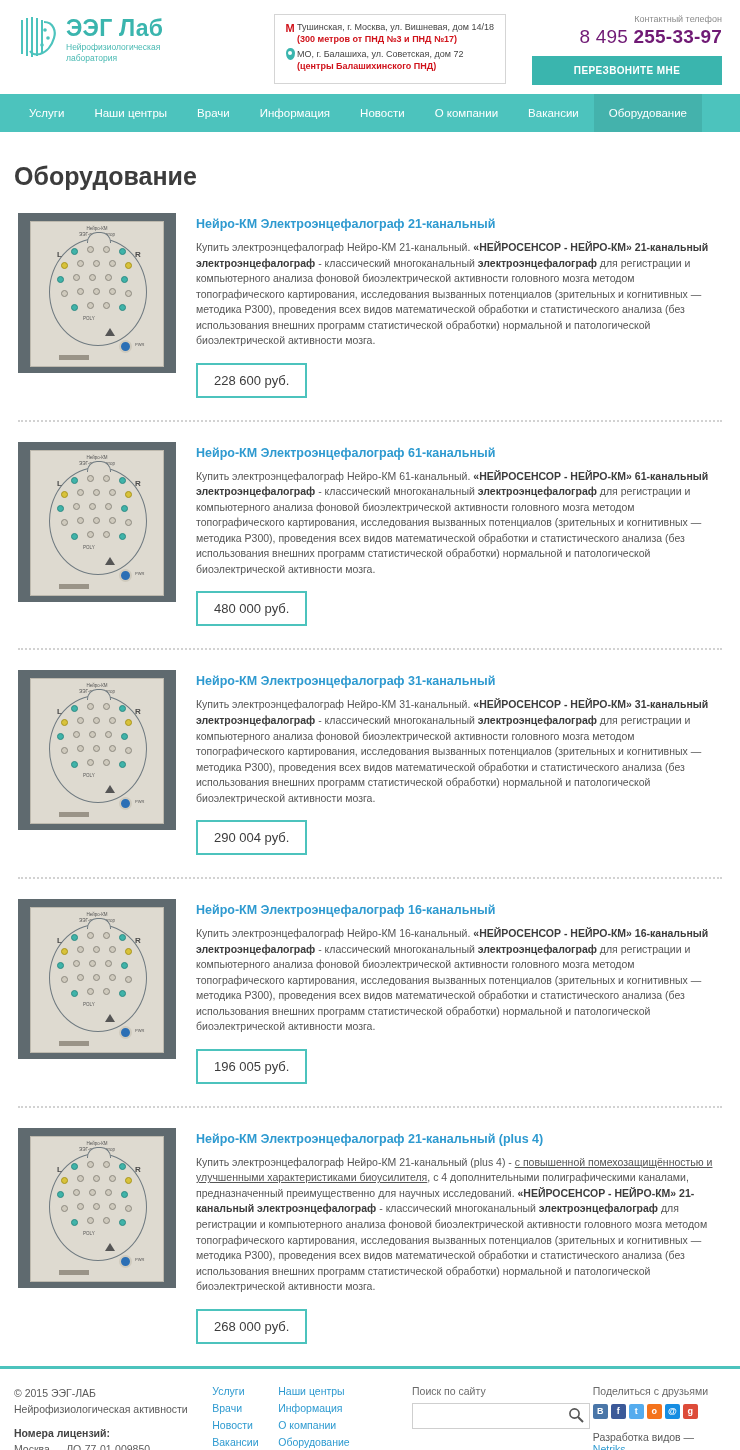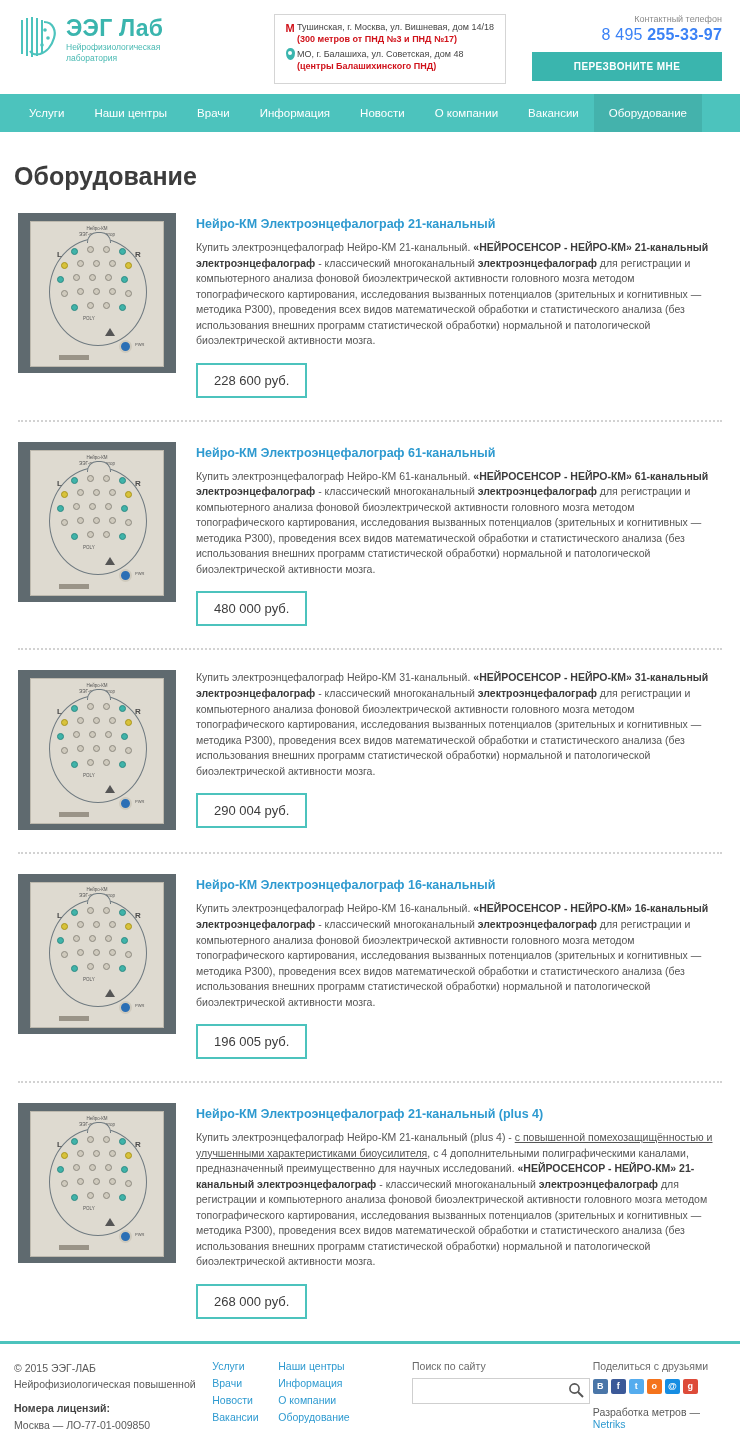--- a/index.html
+++ b/index.html
@@ -53,21 +53,21 @@
     color:#d0121a; font-weight:bold; font-size:11px; line-height:1;
   }
   .pin {
     width:9px;height:12px;background:#3ab5ae;border-radius:50% 50% 50% 50% / 42% 42% 60% 60%;
     position:relative; display:inline-block;
   }
   .pin:after{content:"";position:absolute;left:2.5px;top:3px;width:4px;height:4px;background:#fff;border-radius:50%;}
 
   .contact-block { margin-left:auto; text-align:right; width:190px; }
   .contact-label { font-size:9px; color:#8b8b8b; margin-bottom:2px; }
-  .contact-phone { font-size:16px; color:#3b82f6; letter-spacing:.2px; }
+  .contact-phone { font-size:19px; color:#701a75; letter-spacing:.2px; }
   .contact-phone b { font-weight:bold; }
   .callback-btn {
     margin-top:8px;
     display:block; width:100%;
     background:#3ab5ae; color:#fff; border:none;
     font-size:10px; font-weight:bold; letter-spacing:.4px;
     padding:9px 0; cursor:pointer;
     font-family:"Liberation Sans", sans-serif;
   }
 
@@ -231,21 +231,21 @@
       <div class="addr-row">
         <div class="addr-icon"><span class="metro-m">M</span></div>
         <div class="addr-text">
           <span>Тушинская, г. Москва, ул. Вишневая, дом 14/18</span><br>
           <span class="red">(300 метров от ПНД №3 и ПНД №17)</span>
         </div>
       </div>
       <div class="addr-row">
         <div class="addr-icon"><span class="pin"></span></div>
         <div class="addr-text">
-          <span>МО, г. Балашиха, ул. Советская, дом 48</span><br>
+          <span>МО, г. Балашиха, ул. Советская, дом 72</span><br>
           <span class="red">(центры Балашихинского ПНД)</span>
         </div>
       </div>
     </div>
 
     <div class="contact-block">
       <div class="contact-label">Контактный телефон</div>
       <div class="contact-phone">
         <span>8 495 </span><b>255-33-97</b>
       </div>
@@ -389,20 +389,21 @@
             <span class="el " style="left:72px;top:80px"></span>
             <span class="el t" style="left:88px;top:82px"></span>
     <span class="poly">POLY</span>
     <span class="warn"></span>
     <span class="blue-knob"></span>
     <span class="knob-label">PWR</span>
     <span class="btm-bar"></span>
   </div>
     </div>
     <div class="pinfo">
+      <a href="#" class="pname">Нейро-КМ Электроэнцефалограф 31-канальный</a>
       <div class="pdesc">Купить электроэнцефалограф Нейро-КМ 31-канальный. <b>«НЕЙРОСЕНСОР - НЕЙРО-КМ» 31-канальный электроэнцефалограф</b> - классический многоканальный <b>электроэнцефалограф</b> для регистрации и компьютерного анализа фоновой биоэлектрической активности головного мозга методом топографического картирования, исследования вызванных потенциалов (зрительных и когнитивных — методика Р300), проведения всех видов математической обработки и статистического анализа (без использования внешних программ статистической обработки) нормальной и патологической биоэлектрической активности мозга.</div>
       <div class="price">290 004 руб.</div>
     </div>
   </div>
       <div class="sep"></div>
   <div class="product">
     <div class="thumb">
 
   <div class="device">
     <div class="dev-label">Нейро-КМ<br>ЭЭГ-регистратор</div>
@@ -489,21 +490,21 @@
       <div class="pdesc">Купить электроэнцефалограф Нейро-КМ 21-канальный (plus 4) - <u>с повышенной помехозащищённостью и улучшенными характеристиками биоусилителя</u>, с 4 дополнительными полиграфическими каналами, предназначенный преимущественно для научных исследований. <b>«НЕЙРОСЕНСОР - НЕЙРО-КМ» 21-канальный электроэнцефалограф</b> - классический многоканальный <b>электроэнцефалограф</b> для регистрации и компьютерного анализа фоновой биоэлектрической активности головного мозга методом топографического картирования, исследования вызванных потенциалов (зрительных и когнитивных — методика Р300), проведения всех видов математической обработки и статистического анализа (без использования внешних программ статистической обработки) нормальной и патологической биоэлектрической активности мозга.</div>
       <div class="price">268 000 руб.</div>
     </div>
   </div>
     </div>
 
   <div class="footer-top-rule"></div>
   <div class="footer">
     <div class="f-col1">
       <div>© 2015 ЭЭГ-ЛАБ</div>
-      <div>Нейрофизиологическая повышенной</div>
+      <div>Нейрофизиологическая активности</div>
       <div class="strong" style="margin-top:8px">Номера лицензий:</div>
       <div>Москва — ЛО-77-01-009850</div>
 
     </div>
 
     <div class="f-links">
       <ul>
         <li><a href="#">Услуги</a></li>
         <li><a href="#">Врачи</a></li>
         <li><a href="#">Новости</a></li>
@@ -534,18 +535,18 @@
       <div class="lbl">Поделиться с друзьями</div>
       <div class="soc-row" id="soc-row">
           <span class="soc" style="background:#4a76a8">В</span>
           <span class="soc" style="background:#3b5998">f</span>
           <span class="soc" style="background:#55acee">t</span>
           <span class="soc" style="background:#f4731c">о</span>
           <span class="soc" style="background:#168de2">@</span>
           <span class="soc" style="background:#dd4b39">g</span>
         </div>
       <div class="dev-note">
-        <span>Разработка метров — </span><a href="#">Netriks</a>
+        <span>Разработка видов — </span><a href="#">Netriks</a>
       </div>
     </div>
   </div>
 
 </div>
 
 </body></html>

